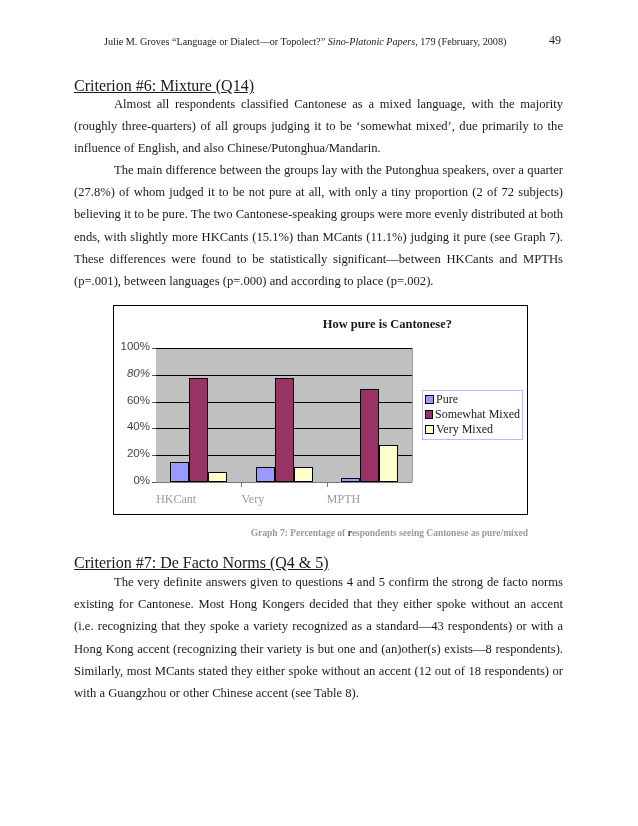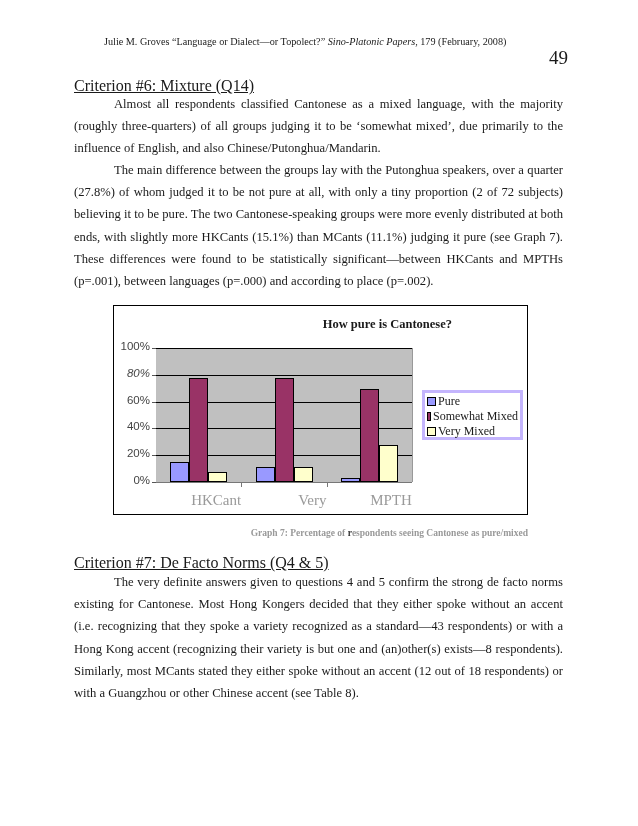--- a/index.html
+++ b/index.html
@@ -1,35 +1,35 @@
 <!DOCTYPE html>
 <html><head>
 <meta charset="utf-8">
 <style>
   html, body { margin: 0; padding: 0; background: #ffffff; }
   body { width: 638px; height: 826px; position: relative; overflow: hidden;
          font-family: "Liberation Serif", "DejaVu Serif", serif; color: #1a1a1a; }
   .header { position: absolute; top: 36px; left: 104px; width: 430px; font-size: 10.2px; white-space: nowrap; }
   .header i { font-style: italic; }
-  .page-num { position: absolute; top: 47px; left: 549px; font-size: 19px; }
+  .page-num { position: absolute; top: 33px; left: 549px; font-size: 12px; }
   .heading { position: absolute; left: 74px; font-size: 16px; text-decoration: underline; white-space: nowrap; }
   .para { position: absolute; left: 74px; width: 489px; font-size: 12.6px; line-height: 22.2px; text-align: justify; }
   .para .indent { display: inline-block; width: 40px; }
   .chart-frame { position: absolute; left: 113px; top: 305px; width: 415px; height: 210px;
                  border: 1px solid #000; box-sizing: border-box; background: #fff; }
   .chart-title { position: absolute; left: 0; width: 338px; top: 11px; text-align: right; font-weight: bold; font-size: 12.5px; }
   .plot { position: absolute; left: 42px; top: 42px; width: 256px; height: 134px; background: #c0c0c0; border-right:1px solid #999; }
   .gridline { position: absolute; left: 0; width: 100%; height: 1px; background: #000; }
   .ytick { position: absolute; left: -44px; width: 38px; text-align: right; font-family: "Liberation Sans", sans-serif; font-size: 11.5px; color: #444; }
   .ytick-mark { position: absolute; left: -4px; width: 4px; height: 1px; background: #555; }
   .axis-x { position: absolute; left: 0; bottom: -1px; width: 100%; height: 1px; background: #777; }
   .xtick-mark { position: absolute; bottom: -5px; width: 1px; height: 4px; background: #777; }
   .bar { position: absolute; bottom: 0; width: 19px; border: 1px solid #000; box-sizing: border-box; }
-  .xlabel { position: absolute; top: 186px; width: 85px; text-align: right; font-size: 15px; color: #9a9a9a; }
-  .legend { position: absolute; left: 308px; top: 84px; width: 101px; height: 50px; border: 3px solid #c4b5fd; box-sizing: border-box; background: #fff; padding: 1px 2px; }
+  .xlabel { position: absolute; top: 186px; width: 85px; text-align: left; font-size: 12px; color: #9a9a9a; }
+  .legend { position: absolute; left: 308px; top: 84px; width: 101px; height: 50px; border: 1px solid #c4b5fd; box-sizing: border-box; background: #fff; padding: 1px 2px; }
   .legend-item { font-size: 12px; line-height: 15px; white-space: nowrap; display: flex; align-items: center; }
   .swatch { display: inline-block; width: 7px; height: 7px; border: 1px solid #000; margin-right: 2px; }
   .caption { position: absolute; left: 113px; width: 415px; top: 528px; text-align: right; font-size: 9.5px; font-weight: bold; color: #999; }
   .caption b { color: #333; }
 </style>
 </head>
 <body>
 
 <div class="header">
   <span>Julie M. Groves “Language or Dialect—or Topolect?” </span><i>Sino-Platonic Papers</i><span>, 179 (February, 2008)</span>

